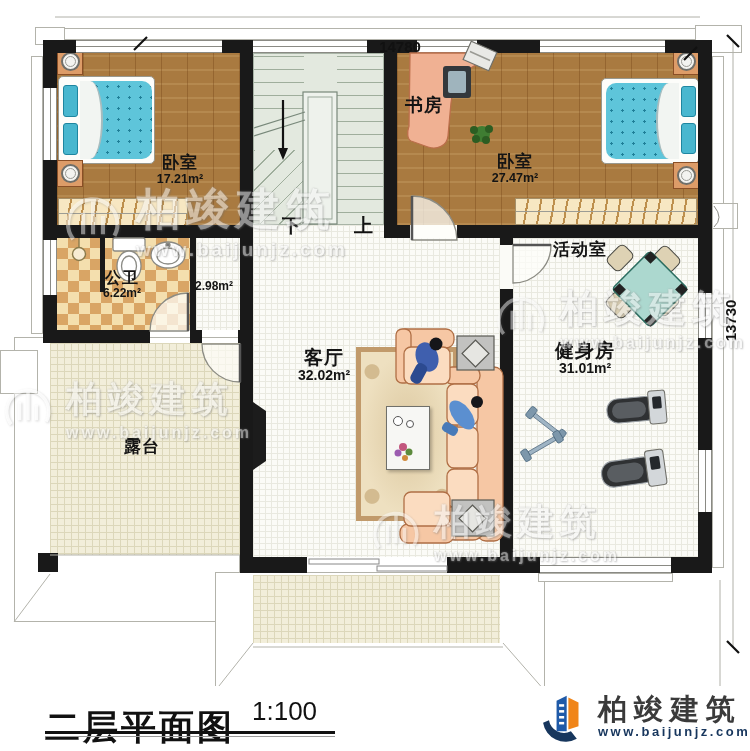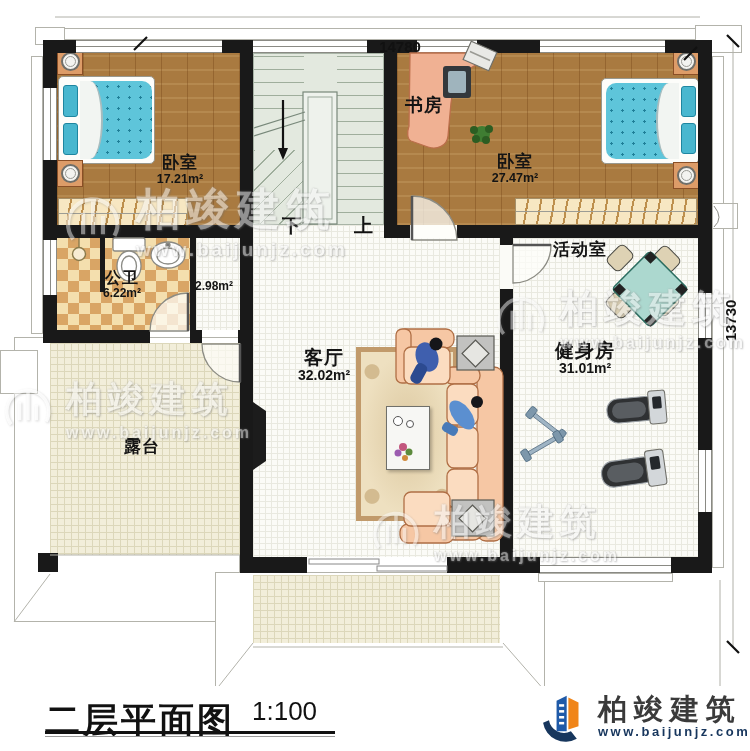--- a/index.html
+++ b/index.html
@@ -58,21 +58,21 @@
   .rlabel.small .ar{font-size:12px;}
   .dimtext{position:absolute;font-weight:bold;font-size:15px;color:#111;text-align:center;}
   .updown{position:absolute;font-weight:bold;font-size:19px;color:#111;}
   .wm{position:absolute;display:flex;align-items:center;gap:10px;opacity:.55;pointer-events:none;}
   .wm .t{display:flex;flex-direction:column;align-items:flex-start;}
   .wm .nm{font-weight:bold;color:rgba(255,255,255,.9);letter-spacing:6px;white-space:nowrap;
      text-shadow:0 0 2px #9a9a9a,1px 1px 2px rgba(90,90,90,.6);}
   .wm .url{font-weight:bold;color:rgba(255,255,255,.9);letter-spacing:3px;white-space:nowrap;
      text-shadow:0 0 2px #9a9a9a,1px 1px 2px rgba(90,90,90,.6);}
   #footer{position:absolute;left:0;top:686px;width:750px;height:65px;background:#fff;}
-  #f-title{position:absolute;left:45px;top:11px;font-size:35px;font-weight:bold;letter-spacing:3px;color:#111;}
+  #f-title{position:absolute;left:45px;top:18px;font-size:35px;font-weight:bold;letter-spacing:3px;color:#111;}
   #f-scale{position:absolute;left:252px;top:10px;font-size:26px;color:#111;}
   #f-underline1{position:absolute;left:45px;top:45px;width:290px;height:3px;background:#111;}
   #f-underline2{position:absolute;left:45px;top:50px;width:290px;height:1px;background:#9a9a9a;}
   #f-info{position:absolute;left:340px;top:9px;font-size:15px;font-weight:bold;color:#1c1c1c;line-height:23px;}
   #f-logo{position:absolute;left:538px;top:2px;display:flex;align-items:center;gap:6px;}
   #f-logo .nm{font-size:29px;font-weight:bold;color:#3a3a3a;letter-spacing:7px;line-height:30px;white-space:nowrap;}
   #f-logo .url{font-size:13px;font-weight:bold;color:#17365d;letter-spacing:2.5px;white-space:nowrap;}
 </style>
 </head>
 <body>

